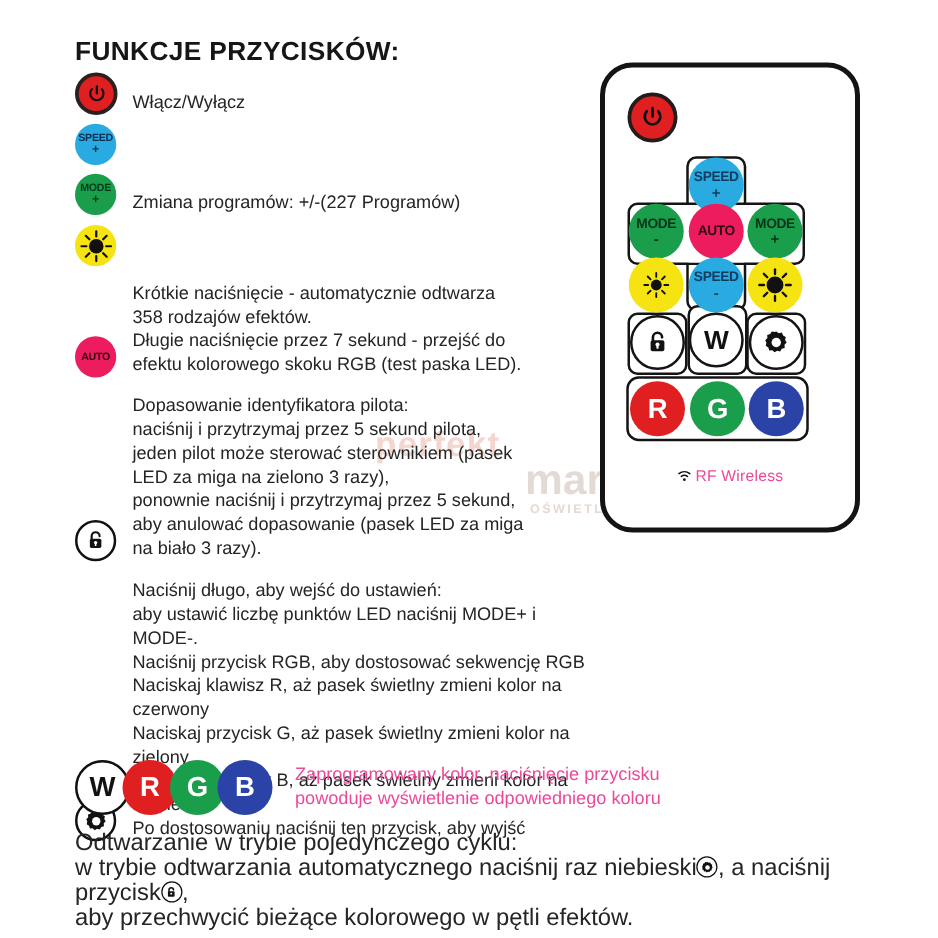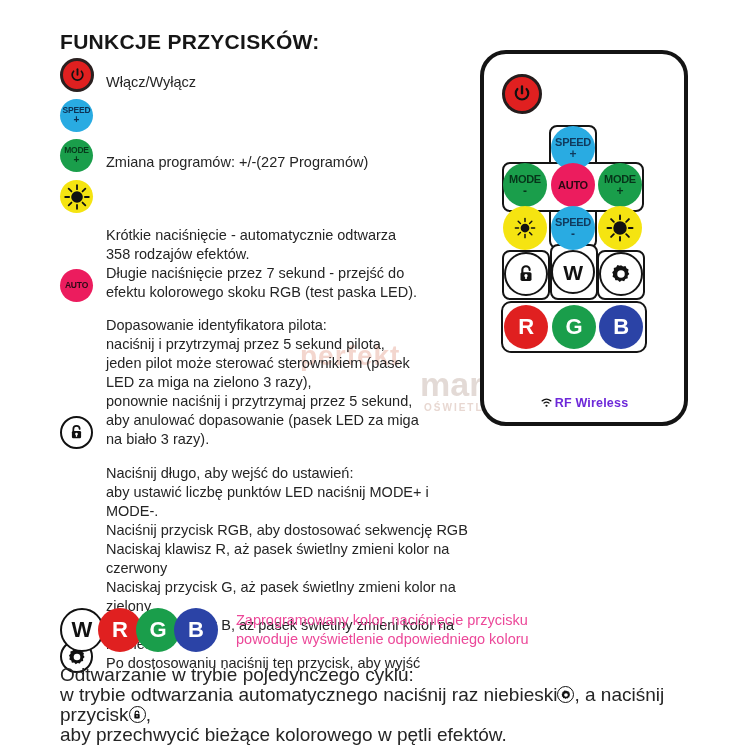--- a/index.html
+++ b/index.html
@@ -287,25 +287,25 @@
 
   .obox-rgb { left: 17px; top: 247px; width: 146px; height: 52px; border-radius: 10px; }
   .rb-r { left: 20px; top: 251px; background: #e02020; color: #fff; }
   .rb-g { left: 68px; top: 251px; background: #1a9e4b; color: #fff; }
   .rb-b { left: 115px; top: 251px; background: #2b43a6; color: #fff; }
   .rb-r .l1, .rb-g .l1, .rb-b .l1 { font-size: 22px; }
 
   #rf {
     position: absolute;
     left: 0; right: 0;
-    bottom: 12px;
+    bottom: 34px;
     text-align: center;
     font-size: 12.5px;
-    font-weight: bold;
-    color: #6d28d9;
+    font-weight: normal;
+    color: #ec4899;
     letter-spacing: .2px;
   }
   #rf svg { vertical-align: -2px; margin-right: 2px; }
 </style>
 </head>
 <body>
 
 <div id="watermark">
   <div class="wm-top">perfekt</div>
   <div class="wm-mid">market</div>

